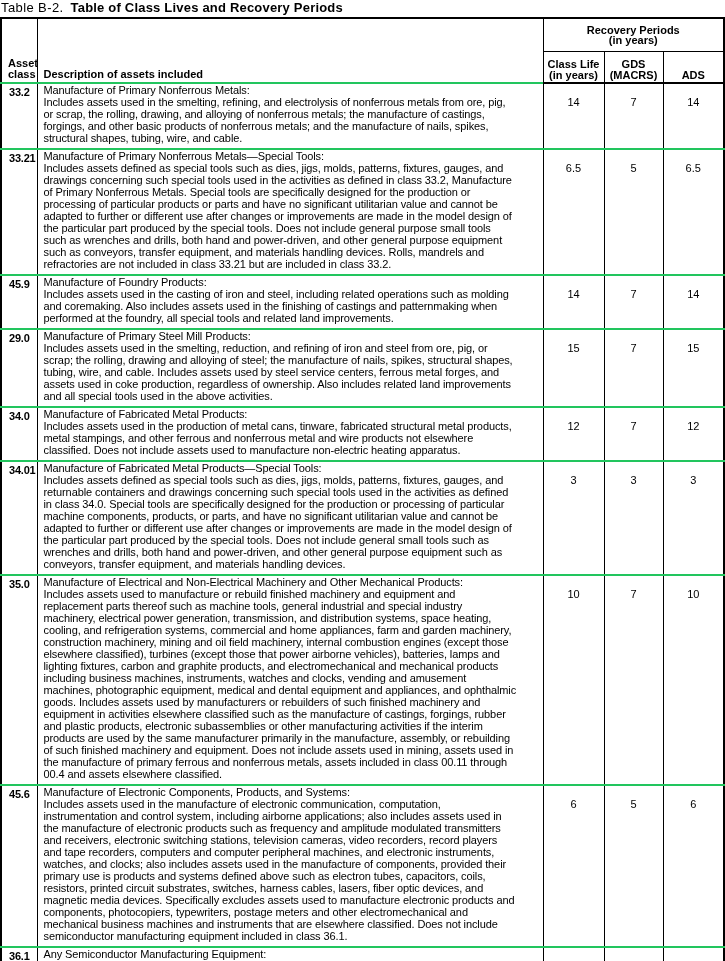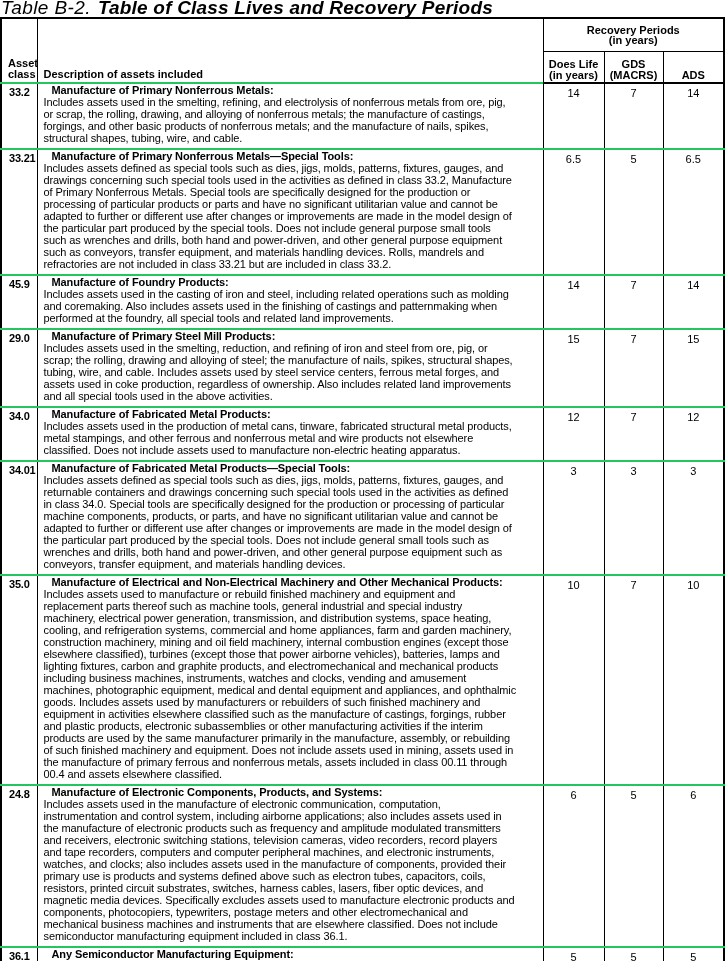--- a/index.html
+++ b/index.html
@@ -8,25 +8,24 @@
     background: #ffffff;
     color: #000000;
     font-family: "Liberation Sans", sans-serif;
   }
   .page {
     width: 725px;
     background: #ffffff;
     box-sizing: border-box;
   }
   .doc-title {
-    font-size: 19px;
+    font-size: 13px;
     line-height: 14px;
     padding: 1px 14px 2px 1px;
     white-space: nowrap;
-    font-style: italic;
   }
   .doc-title .prefix {
     font-weight: normal;
     letter-spacing: 0.4px;
     margin-right: 7px;
   }
   .doc-title .main {
     font-weight: bold;
     letter-spacing: 0.2px;
   }
@@ -80,32 +79,31 @@
   tbody td { border-top: 2px solid #22c55e; }
   td.c-asset {
     font-weight: bold;
     padding: 2px 1px 2px 7px;
     letter-spacing: -0.2px;
   }
   td.c-desc {
     padding: 1px 26px 4px 6px;
   }
   .row-heading {
-    font-weight: bold;
+    font-weight: normal;
     line-height: 11px;
     letter-spacing: -0.1px;
-    margin-left: 8px;
   }
   .row-desc {
     line-height: 12px;
     letter-spacing: -0.1px;
   }
   td.c-num {
     text-align: center;
-    padding-top: 3px;
+    padding-top: 12px;
   }
 </style>
 </head>
 <body>
 
 <div class="page">
 
   <div class="doc-title">
     <span class="prefix">Table B-2.</span><span class="main">Table of Class Lives and Recovery Periods</span>
   </div>
@@ -120,21 +118,21 @@
     </colgroup>
     <thead>
       <tr>
         <th class="h-asset" rowspan="2">Asset
 class</th>
         <th class="h-desc" rowspan="2">Description of assets included</th>
         <th class="h-recovery" colspan="3">Recovery Periods
 (in years)</th>
       </tr>
       <tr class="sub-row">
-        <th class="h-sub">Does Life
+        <th class="h-sub">Class Life
 (in years)</th>
         <th class="h-sub">GDS
 (MACRS)</th>
         <th class="h-sub">ADS</th>
       </tr>
     </thead>
     <tbody>
         <tr>
           <td class="c-asset">33.2</td>
           <td class="c-desc">
@@ -199,21 +197,21 @@
           <td class="c-asset">35.0</td>
           <td class="c-desc">
             <div class="row-heading">Manufacture of Electrical and Non-Electrical Machinery and Other Mechanical Products:</div>
             <div class="row-desc">Includes assets used to manufacture or rebuild finished machinery and equipment and replacement parts thereof such as machine tools, general industrial and special industry machinery, electrical power generation, transmission, and distribution systems, space heating, cooling, and refrigeration systems, commercial and home appliances, farm and garden machinery, construction machinery, mining and oil field machinery, internal combustion engines (except those elsewhere classified), turbines (except those that power airborne vehicles), batteries, lamps and lighting fixtures, carbon and graphite products, and electromechanical and mechanical products including business machines, instruments, watches and clocks, vending and amusement machines, photographic equipment, medical and dental equipment and appliances, and ophthalmic goods. Includes assets used by manufacturers or rebuilders of such finished machinery and equipment in activities elsewhere classified such as the manufacture of castings, forgings, rubber and plastic products, electronic subassemblies or other manufacturing activities if the interim products are used by the same manufacturer primarily in the manufacture, assembly, or rebuilding of such finished machinery and equipment. Does not include assets used in mining, assets used in the manufacture of primary ferrous and nonferrous metals, assets included in class 00.11 through 00.4 and assets elsewhere classified.</div>
           </td>
           <td class="c-num">10</td>
           <td class="c-num">7</td>
           <td class="c-num">10</td>
         </tr>
         <tr>
-          <td class="c-asset">24.8</td>
+          <td class="c-asset">45.6</td>
           <td class="c-desc">
             <div class="row-heading">Manufacture of Electronic Components, Products, and Systems:</div>
             <div class="row-desc">Includes assets used in the manufacture of electronic communication, computation, instrumentation and control system, including airborne applications; also includes assets used in the manufacture of electronic products such as frequency and amplitude modulated transmitters and receivers, electronic switching stations, television cameras, video recorders, record players and tape recorders, computers and computer peripheral machines, and electronic instruments, watches, and clocks; also includes assets used in the manufacture of components, provided their primary use is products and systems defined above such as electron tubes, capacitors, coils, resistors, printed circuit substrates, switches, harness cables, lasers, fiber optic devices, and magnetic media devices. Specifically excludes assets used to manufacture electronic products and components, photocopiers, typewriters, postage meters and other electromechanical and mechanical business machines and instruments that are elsewhere classified. Does not include semiconductor manufacturing equipment included in class 36.1.</div>
           </td>
           <td class="c-num">6</td>
           <td class="c-num">5</td>
           <td class="c-num">6</td>
         </tr>
         <tr>
           <td class="c-asset">36.1</td>

